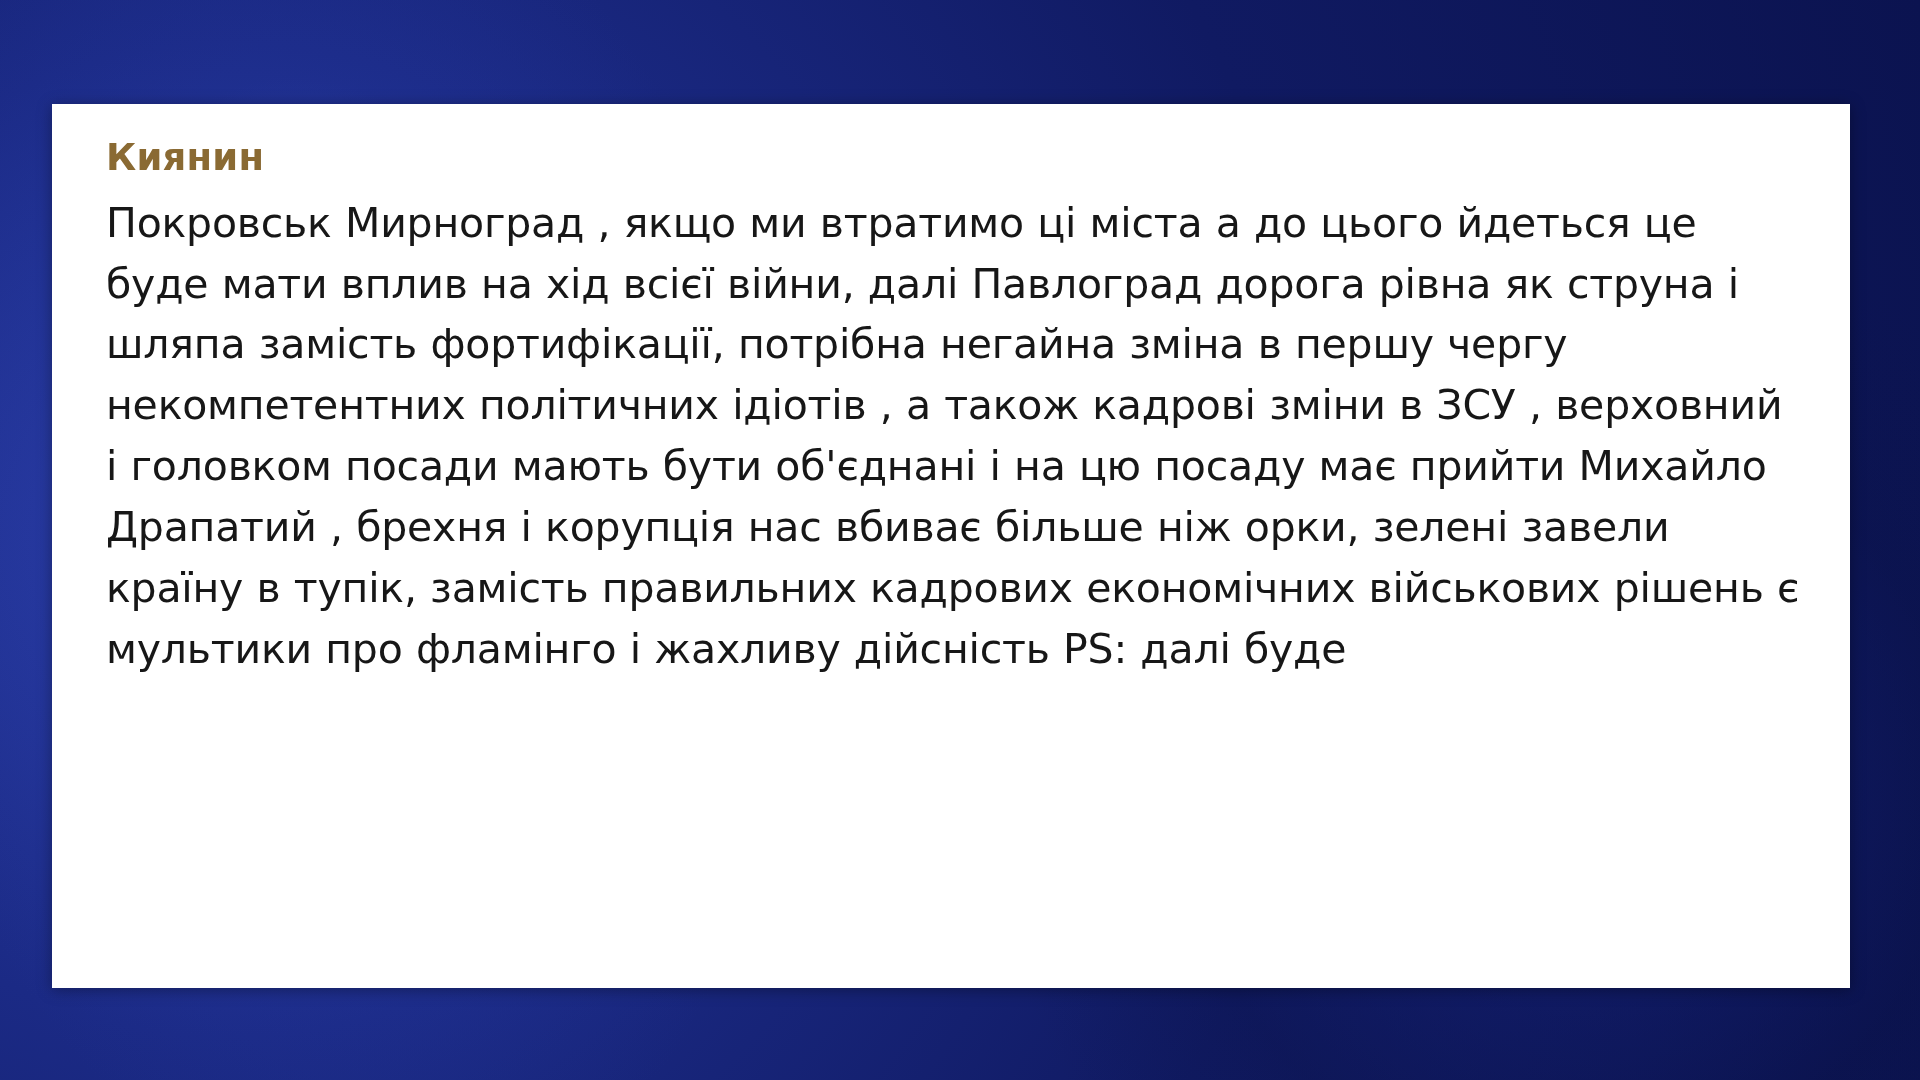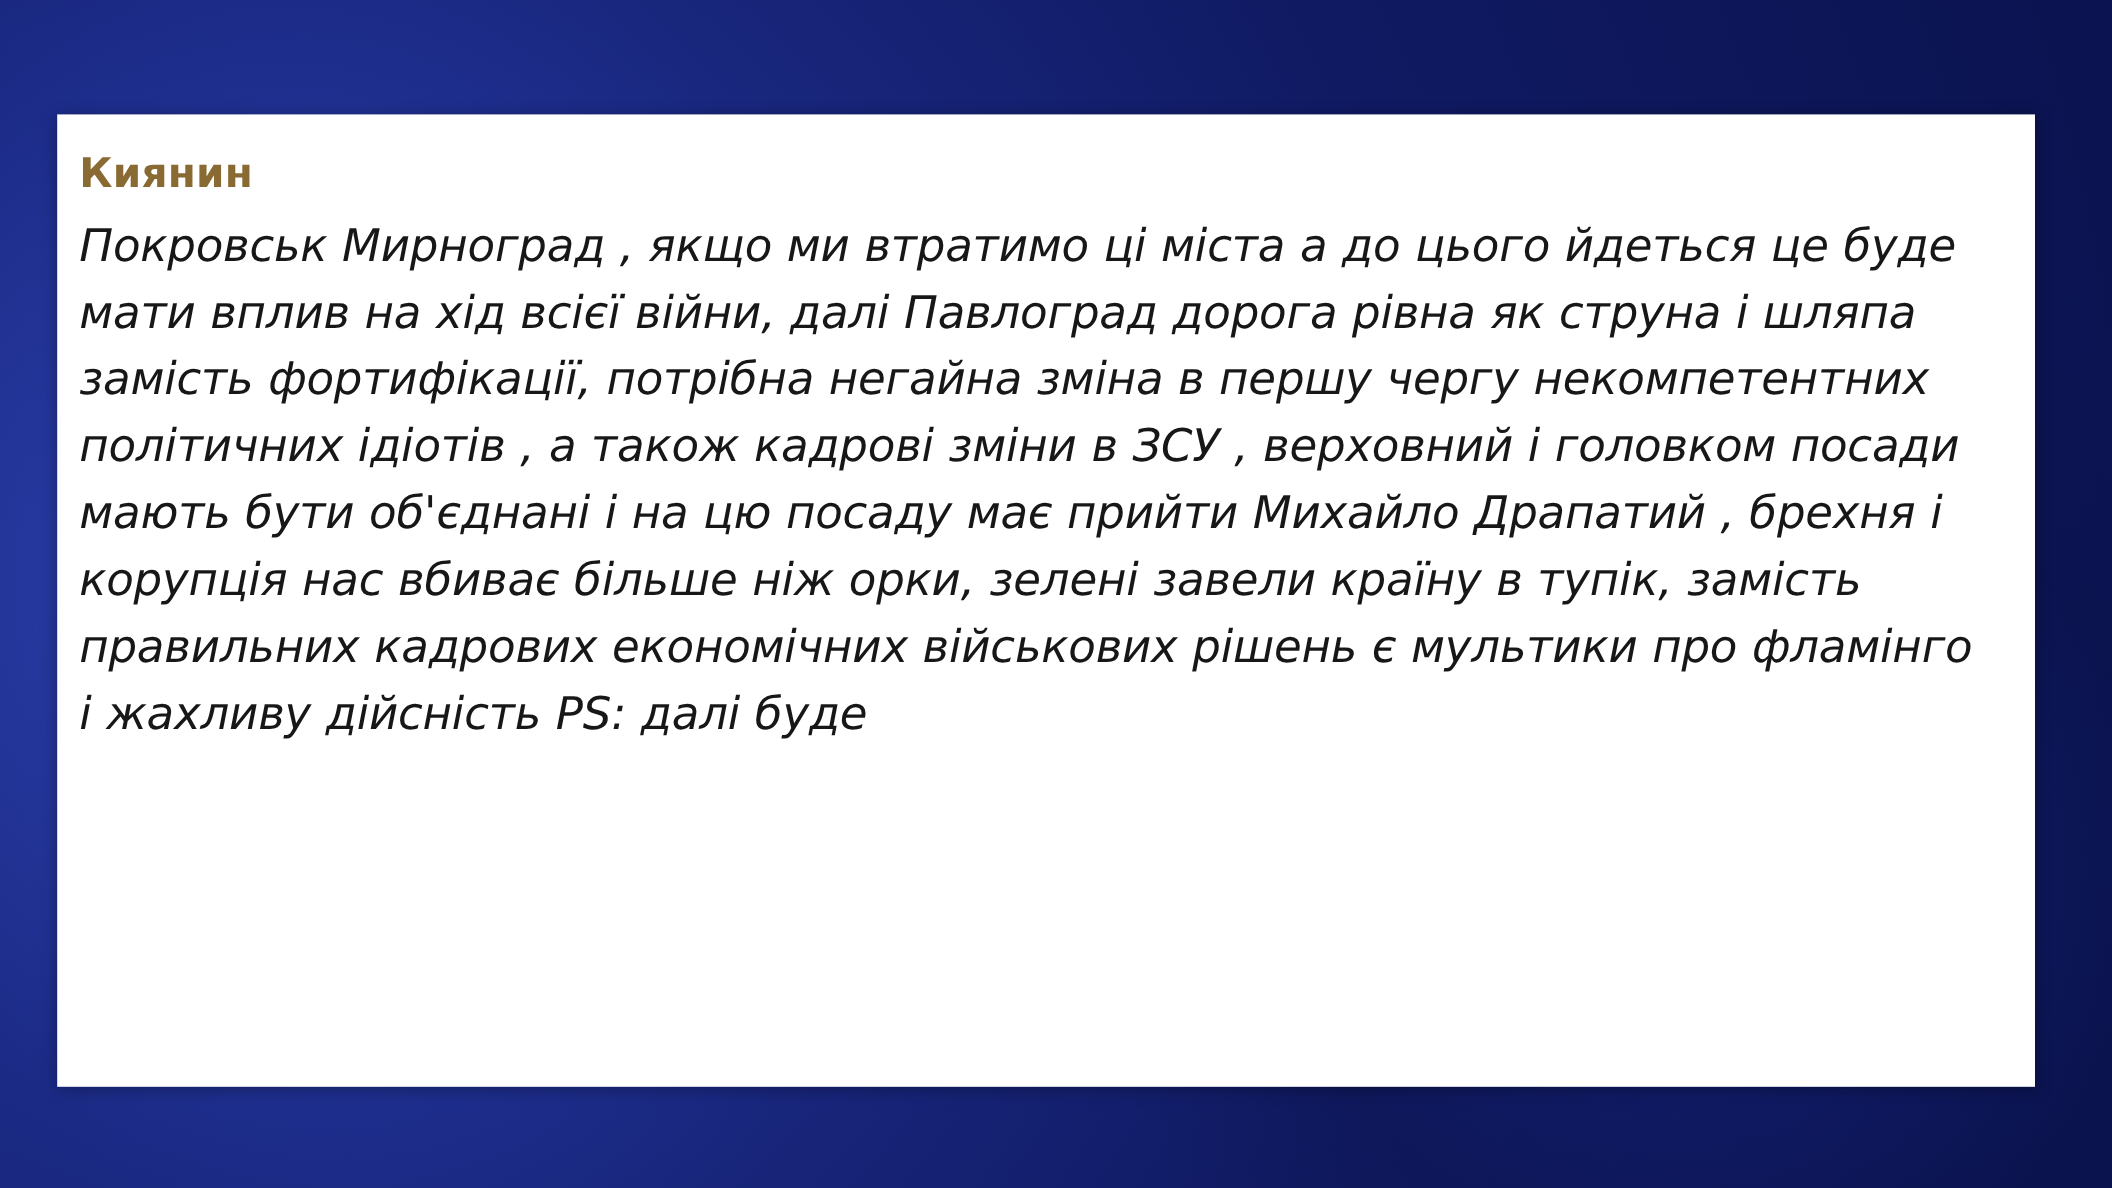--- a/index.html
+++ b/index.html
@@ -46,42 +46,41 @@
 
   .comment-card {
     position: absolute;
     left: 52px;
     top: 104px;
     width: 1798px;
     height: 884px;
     background: #ffffff;
     box-shadow: 0 2px 14px rgba(0,0,0,0.35);
     box-sizing: border-box;
-    padding: 34px 46px 30px 20px;
+    padding: 34px 46px 30px 54px;
     z-index: 3;
   }
 
   .author {
     color: #8a6a33;
     font-weight: bold;
     font-size: 37px;
     line-height: 1.1;
     letter-spacing: 0.2px;
     margin: 0 0 14px 0;
   }
 
   .comment-body {
     color: #171717;
     font-size: 41px;
     line-height: 1.485;
     letter-spacing: -0.2px;
     word-spacing: 0.5px;
     margin: 0;
     white-space: pre-wrap;
-    font-style: italic;
   }
 </style>
 </head>
 <body>
 
 <div class="screen">
   <div class="comment-card">
     <div class="author">Киянин</div>
     <div class="comment-body">Покровськ Мирноград , якщо ми втратимо ці міста а до цього йдеться це буде мати вплив на хід всієї війни, далі Павлоград дорога рівна як струна і шляпа замість фортифікації, потрібна негайна зміна в першу чергу некомпетентних політичних ідіотів , а також кадрові зміни в ЗСУ , верховний і головком посади мають бути об'єднані і на цю посаду має прийти Михайло Драпатий , брехня і корупція нас вбиває більше ніж орки, зелені завели країну в тупік, замість правильних кадрових економічних військових рішень є мультики про фламінго і жахливу дійсність PS: далі буде</div>
   </div>

